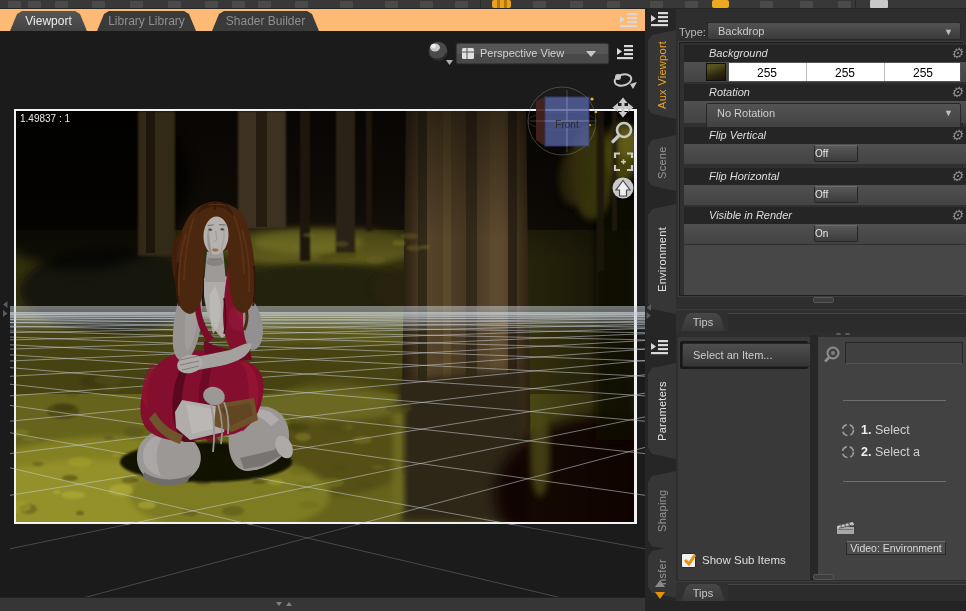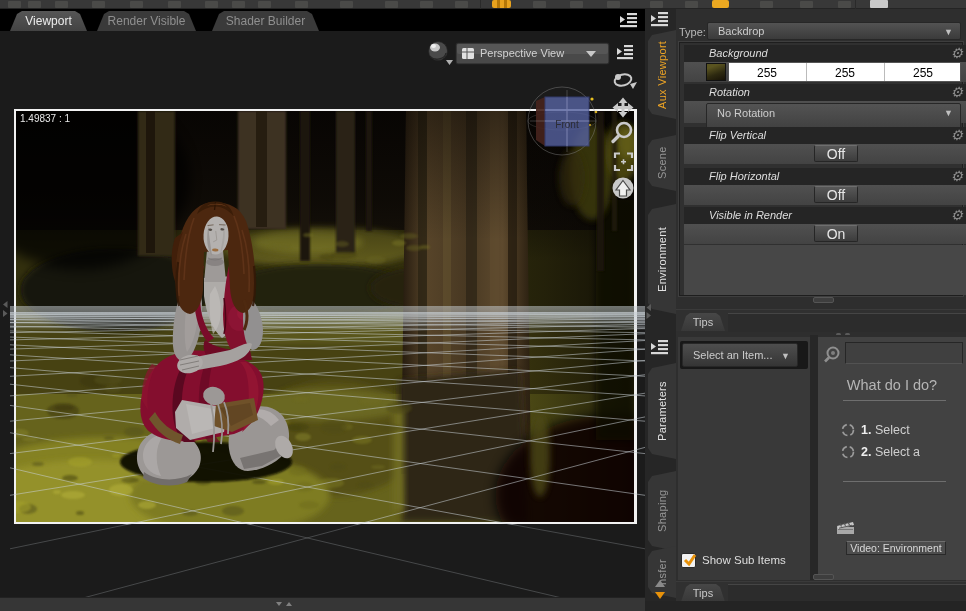--- a/index.html
+++ b/index.html
@@ -1,31 +1,31 @@
 <!DOCTYPE html>
 <html><head><meta charset="utf-8">
 <style>
 html,body{margin:0;padding:0;width:966px;height:611px;overflow:hidden;background:#2e2e2e;font-family:"Liberation Sans",sans-serif;}
 *{box-sizing:border-box;}
 .abs{position:absolute;}
 #toolbar{left:0;top:0;width:966px;height:9px;background:#383838;border-bottom:1px solid #242424;}
-#tabbar{left:0;top:9px;width:966px;height:22px;background:#000000;}
+#tabbar{left:0;top:9px;width:966px;height:22px;background:#fdba74;}
 .tab{position:absolute;top:2px;height:20px;color:#8f8f8f;font-size:12px;text-align:center;line-height:21px;background:#3a3a3a;clip-path:polygon(0 100%,7px 3px,12px 0,calc(100% - 12px) 0,calc(100% - 7px) 3px,100% 100%);}
 .tab.active{background:linear-gradient(#565656,#434343);color:#ececec;}
 #viewport{left:0;top:31px;width:645px;height:566px;background:#1b1b1b;}
 #bottombar{left:0;top:597px;width:645px;height:14px;background:#363636;border-top:1px solid #222;}
 #rbottom{left:645px;top:601px;width:321px;height:10px;background:#242424;}
 #dock{left:645px;top:9px;width:321px;height:602px;background:#2e2e2e;}
 #strip{position:absolute;left:0;top:0;width:31px;height:602px;background:#262626;}
 .vtab{position:absolute;left:3px;width:28px;background:#363636;clip-path:polygon(100% 0,4px 5px,0 11px,0 calc(100% - 11px),4px calc(100% - 5px),100% 100%);}
 .vtab span{position:absolute;left:8px;top:0;bottom:0;writing-mode:vertical-rl;transform:rotate(180deg);font-size:11px;letter-spacing:.3px;display:flex;align-items:center;justify-content:center;width:12px;height:100%;}
 .hdr{position:absolute;left:4px;width:282px;height:17px;background:#252525;color:#dedede;font-size:11px;line-height:17px;padding-left:25px;font-style:italic;}
 .gear{position:absolute;right:3px;top:0px;color:#8a8a8a;font-size:14px;}
 .ctl{position:absolute;left:4px;width:282px;background:linear-gradient(#505050,#434343);}
-.btn{position:absolute;background:linear-gradient(#585858,#3c3c3c);border:1px solid #262626;border-top-color:#6e6e6e;border-radius:2px;color:#e6e6e6;font-size:14px;text-align:center;}
+.btn{position:absolute;background:linear-gradient(#585858,#3c3c3c);border:1px solid #262626;border-top-color:#6e6e6e;border-radius:2px;color:#e6e6e6;font-size:10px;text-align:left;}
 .drop{position:absolute;background:linear-gradient(#535353,#3b3b3b);border:1px solid #272727;border-radius:2px;color:#cccccc;font-size:11px;line-height:18px;padding-left:10px;}
 .drop .ar{position:absolute;right:7px;top:0;color:#c0c0c0;font-size:9px;}
 .tipsbar{position:absolute;left:0;width:290px;height:20px;background:#303030;border-top:1px solid #3a3a3a;}
 .tipstab{position:absolute;left:5px;top:2px;width:44px;height:18px;background:linear-gradient(#474747,#383838);clip-path:polygon(0 100%,5px 3px,9px 0,calc(100% - 9px) 0,calc(100% - 5px) 3px,100% 100%);color:#c8c8c8;font-size:11px;text-align:center;line-height:19px;}
 </style></head>
 <body>
 <div id="toolbar" class="abs">
     <div class="abs" style="left:8px;top:1px;width:13px;height:7px;background:#4a4a48;border-radius:1px;"></div>
 <div class="abs" style="left:28px;top:1px;width:13px;height:7px;background:#4a4a48;border-radius:1px;"></div>
 <div class="abs" style="left:55px;top:1px;width:13px;height:7px;background:#4a4a48;border-radius:1px;"></div>
@@ -51,21 +51,21 @@
 <div class="abs" style="left:492px;top:0px;width:19px;height:8px;background:#e8a21e;border-radius:2px;"></div>
 <div class="abs" style="left:497px;top:0px;width:3px;height:8px;background:#b57708;"></div>
 <div class="abs" style="left:504px;top:0px;width:3px;height:8px;background:#b57708;"></div>
 <div class="abs" style="left:712px;top:0px;width:17px;height:8px;background:#eca921;border-radius:2px;"></div>
 <div class="abs" style="left:870px;top:0px;width:18px;height:8px;background:#c9c9c9;border-radius:1px;"></div>
 <div class="abs" style="left:480px;top:0;width:1px;height:9px;background:#2a2a2a;"></div>
 <div class="abs" style="left:855px;top:0;width:1px;height:9px;background:#2a2a2a;"></div>
   </div>
 <div id="tabbar" class="abs">
   <div class="tab active" style="left:10px;width:77px;">Viewport</div>
-  <div class="tab" style="left:97px;width:99px;">Render Visible</div>
+  <div class="tab" style="left:97px;width:99px;">Library Library</div>
   <div class="tab" style="left:212px;width:107px;">Shader Builder</div>
   <svg class="abs" style="left:620px;top:3px" width="20" height="17">
       <polygon points="0,4 5,7.5 0,11" fill="#d8d8d8"></polygon>
       <rect x="7" y="1" width="10" height="2.2" fill="#d8d8d8"></rect>
       <rect x="7" y="5" width="10" height="2.2" fill="#d8d8d8"></rect>
       <rect x="7" y="9" width="10" height="2.2" fill="#d8d8d8"></rect>
       <rect x="0" y="13" width="17" height="2.2" fill="#d8d8d8"></rect>
     </svg>
 </div>
 <div id="viewport" class="abs">
@@ -430,36 +430,35 @@
 <div class="abs" style="left:137px;top:288px;width:21px;height:6px;background:#3e3e3e;border:1px solid #555;border-radius:2px;"></div>
 <div class="tipsbar" style="top:300px;height:22px;">
 <div class="tipstab" style="top:3px;">Tips</div>
 <div class="abs" style="left:52px;top:3px;width:238px;height:19px;background:#2c2c2c;border-top:1px solid #454545;"></div>
 </div>
 <div class="abs" style="left:160px;top:324px;width:5px;height:3px;background:#5a5a5a;border-radius:2px;"></div>
       <div class="abs" style="left:169px;top:324px;width:5px;height:3px;background:#5a5a5a;border-radius:2px;"></div>
 <div class="abs" style="left:0;top:326px;width:290px;height:245px;background:#2e2e2e;">
 <div class="abs" style="left:2px;top:2px;width:132px;height:243px;background:#393939;">
 <div class="abs" style="left:2px;top:4px;width:128px;height:28px;background:#181818;border-radius:2px;"></div>
-<div class="drop" style="left:4px;top:6px;width:116px;height:24px;line-height:23px;background:linear-gradient(#4e4e4e,#353535);">Select an Item...<span class="ar" style="line-height:24px;">▼</span></div>
+<div class="drop" style="left:4px;top:6px;width:144px;height:24px;line-height:23px;background:linear-gradient(#4e4e4e,#353535);">Select an Item...<span class="ar" style="line-height:24px;">▼</span></div>
 <div class="abs" style="left:3px;top:216px;width:15px;height:15px;background:#f2f2f2;border:1.5px solid #2a2a2a;border-radius:2px;"></div>
 <svg class="abs" style="left:4px;top:215px" width="17" height="17">
             <path d="M3 8 L7 12 L13 3" stroke="#e8920a" stroke-width="3" fill="none"></path>
           </svg>
 <div class="abs" style="left:24px;top:217px;color:#dedede;font-size:11.5px;">Show Sub Items</div>
 </div>
 <div class="abs" style="left:134px;top:0;width:8px;height:245px;background:#272727;"></div>
 <div class="abs" style="left:142px;top:2px;width:148px;height:243px;background:#424242;">
 <svg class="abs" style="left:5px;top:8px" width="20" height="20">
             <circle cx="10" cy="8" r="5.5" fill="none" stroke="#8f8f8f" stroke-width="2"></circle>
             <line x1="6" y1="12.5" x2="2" y2="16.5" stroke="#8f8f8f" stroke-width="2.6"></line>
             <circle cx="10" cy="8" r="2" fill="#bbb" opacity="0.5"></circle>
           </svg>
 <div class="abs" style="left:27px;top:5px;width:118px;height:22px;background:#404040;border:1px solid #262626;border-bottom-color:#525252;"></div>
-<div class="abs" style="left:0;top:40px;width:148px;text-align:center;color:#b5b5b5;font-size:14.5px;">What do I do?</div>
 <div class="abs" style="left:25px;top:63px;width:103px;height:1px;background:#6e6e6e;"></div>
 <svg class="abs" style="left:22px;top:85px" width="16" height="16">
             <circle cx="8" cy="8" r="5.5" fill="none" stroke="#9a9a9a" stroke-width="1.6" stroke-dasharray="6 3"></circle>
           </svg>
 <div class="abs" style="left:43px;top:86px;font-size:12.5px;color:#cfcfcf;"><b style="color:#efefef;">1.</b> Select</div>
 <svg class="abs" style="left:22px;top:107px" width="16" height="16">
             <circle cx="8" cy="8" r="5.5" fill="none" stroke="#9a9a9a" stroke-width="1.6" stroke-dasharray="6 3"></circle>
           </svg>
 <div class="abs" style="left:43px;top:108px;font-size:12.5px;color:#cfcfcf;"><b style="color:#efefef;">2.</b> Select a</div>
 <div class="abs" style="left:25px;top:144px;width:103px;height:1px;background:#6e6e6e;"></div>

